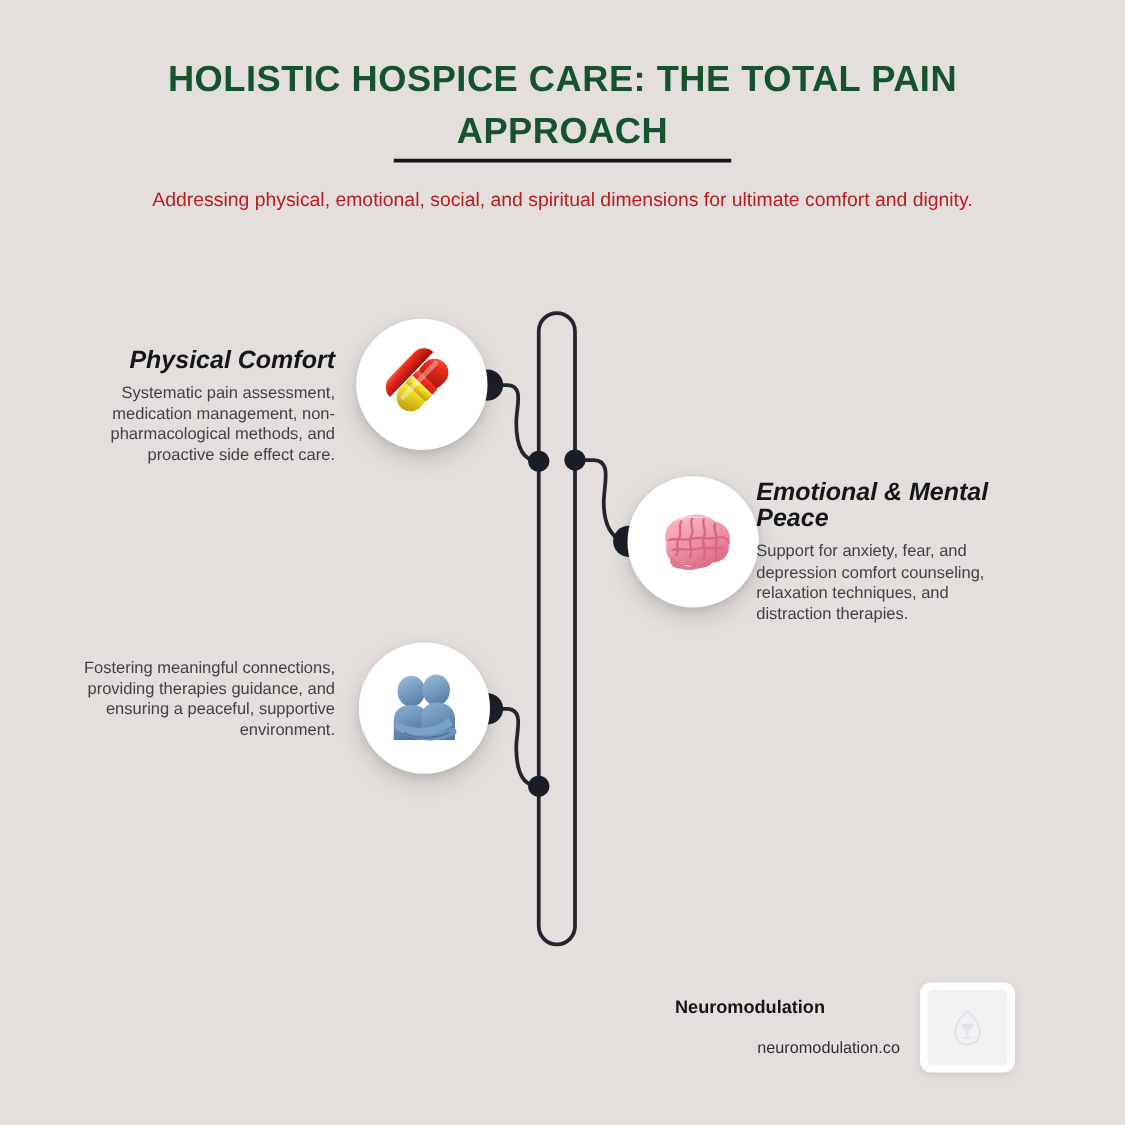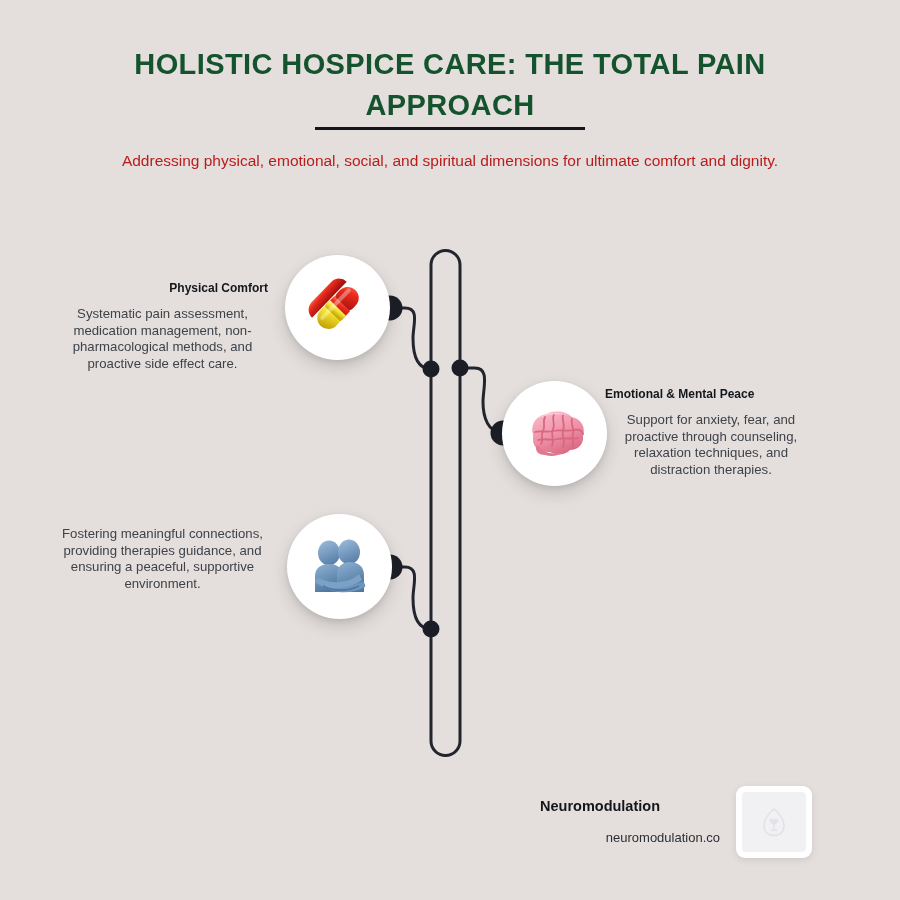--- a/index.html
+++ b/index.html
@@ -83,32 +83,32 @@
     justify-content: center;
   }
   .icon-circle svg { display: block; }
   #circle-1 { left: 285px; top: 255px; }
   #circle-2 { left: 502px; top: 381px; }
   #circle-3 { left: 287px; top: 514px; }
 
   
   .block { position: absolute; }
   .block-heading {
-    font-size: 12px;
+    font-size: 20px;
     line-height: 21px;
     font-weight: 700;
     color: #14161c;
     margin: 0 0 7px 0;
+    font-style: italic;
   }
   .block-body {
     font-size: 13.2px;
     line-height: 16.5px;
     color: #3e4249;
     margin: 0;
-    text-align: center;
   }
   .align-right { text-align: right; }
   .align-left  { text-align: left; }
 
   #block-1 { left: 57px; top: 278px; width: 211px; }
   #block-2 { left: 605px; top: 384px; width: 212px; }
   #block-3 { left: 57px; top: 526px; width: 211px; }
 
   
   #footer-brand {
@@ -261,21 +261,21 @@
     </span>
   </div>
 
   <div class="block align-right" id="block-1">
     <div class="block-heading">Physical Comfort</div>
     <div class="block-body">Systematic pain assessment, medication management, non-pharmacological methods, and proactive side effect care.</div>
   </div>
 
   <div class="block align-left" id="block-2">
     <div class="block-heading">Emotional &amp; Mental Peace</div>
-    <div class="block-body">Support for anxiety, fear, and proactive through counseling, relaxation techniques, and distraction therapies.</div>
+    <div class="block-body">Support for anxiety, fear, and depression comfort counseling, relaxation techniques, and distraction therapies.</div>
   </div>
 
   <div class="block align-right" id="block-3">
     <div class="block-body">Fostering meaningful connections, providing therapies guidance, and ensuring a peaceful, supportive environment.</div>
   </div>
 
   <div id="footer-brand">Neuromodulation</div>
   <div id="footer-url">neuromodulation.co</div>
   <div id="footer-logo">
     <div id="footer-logo-inner">

